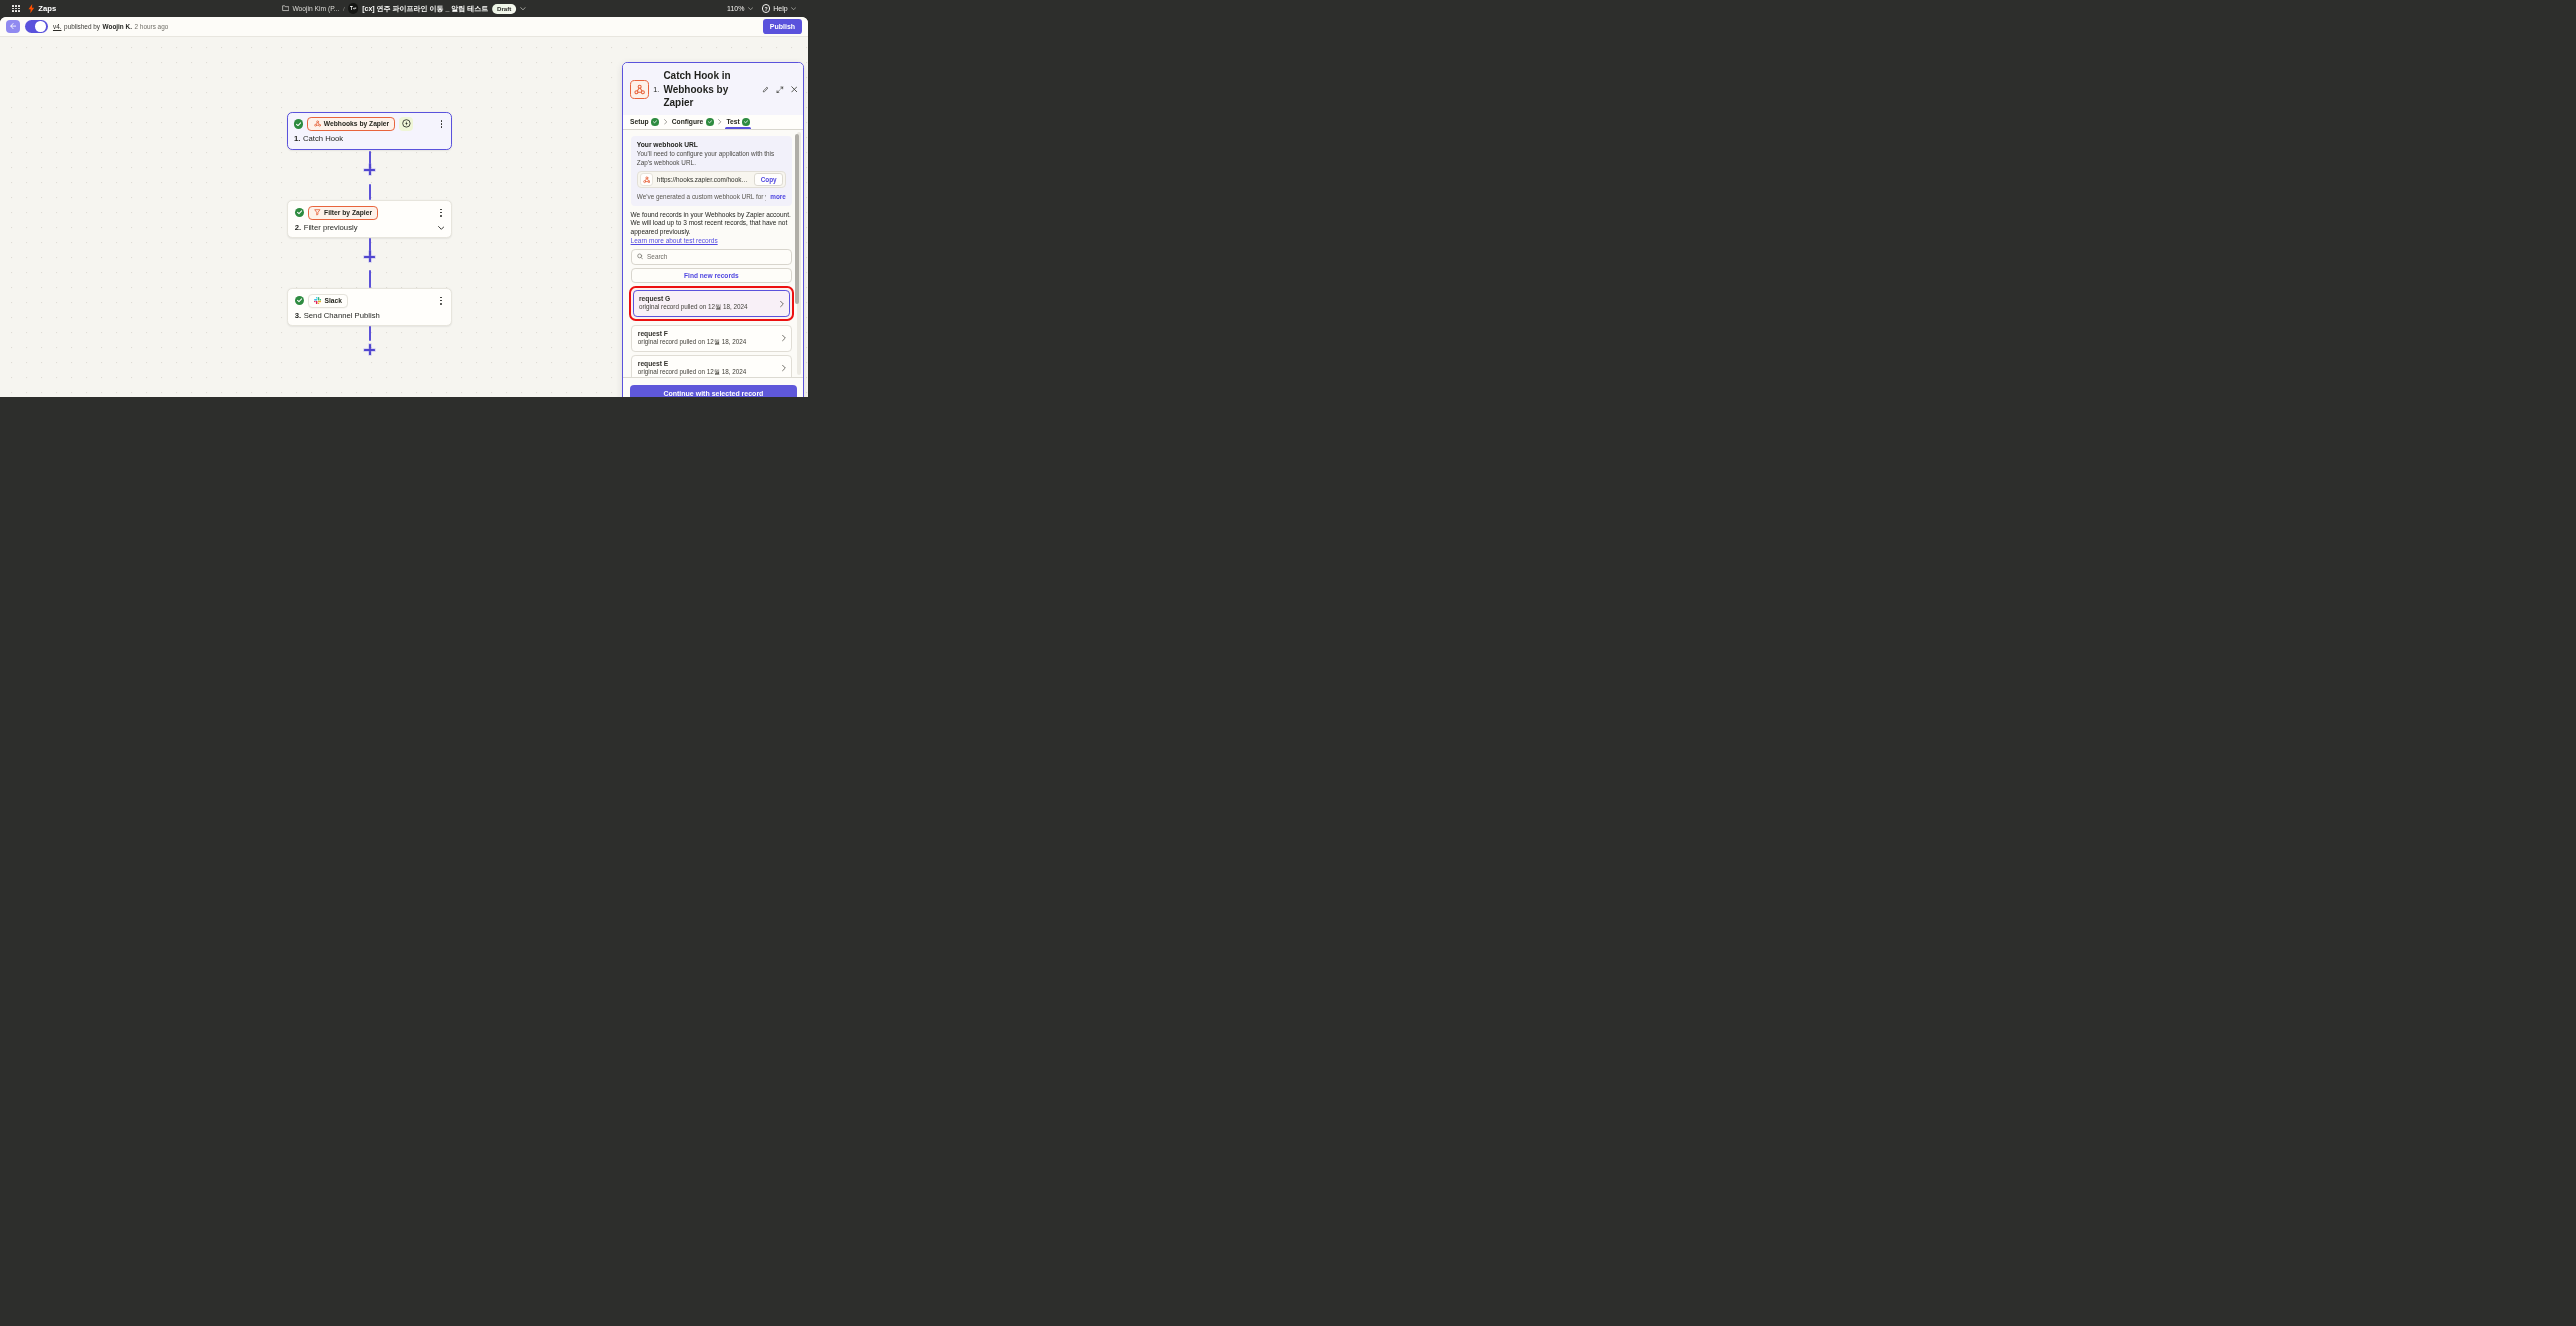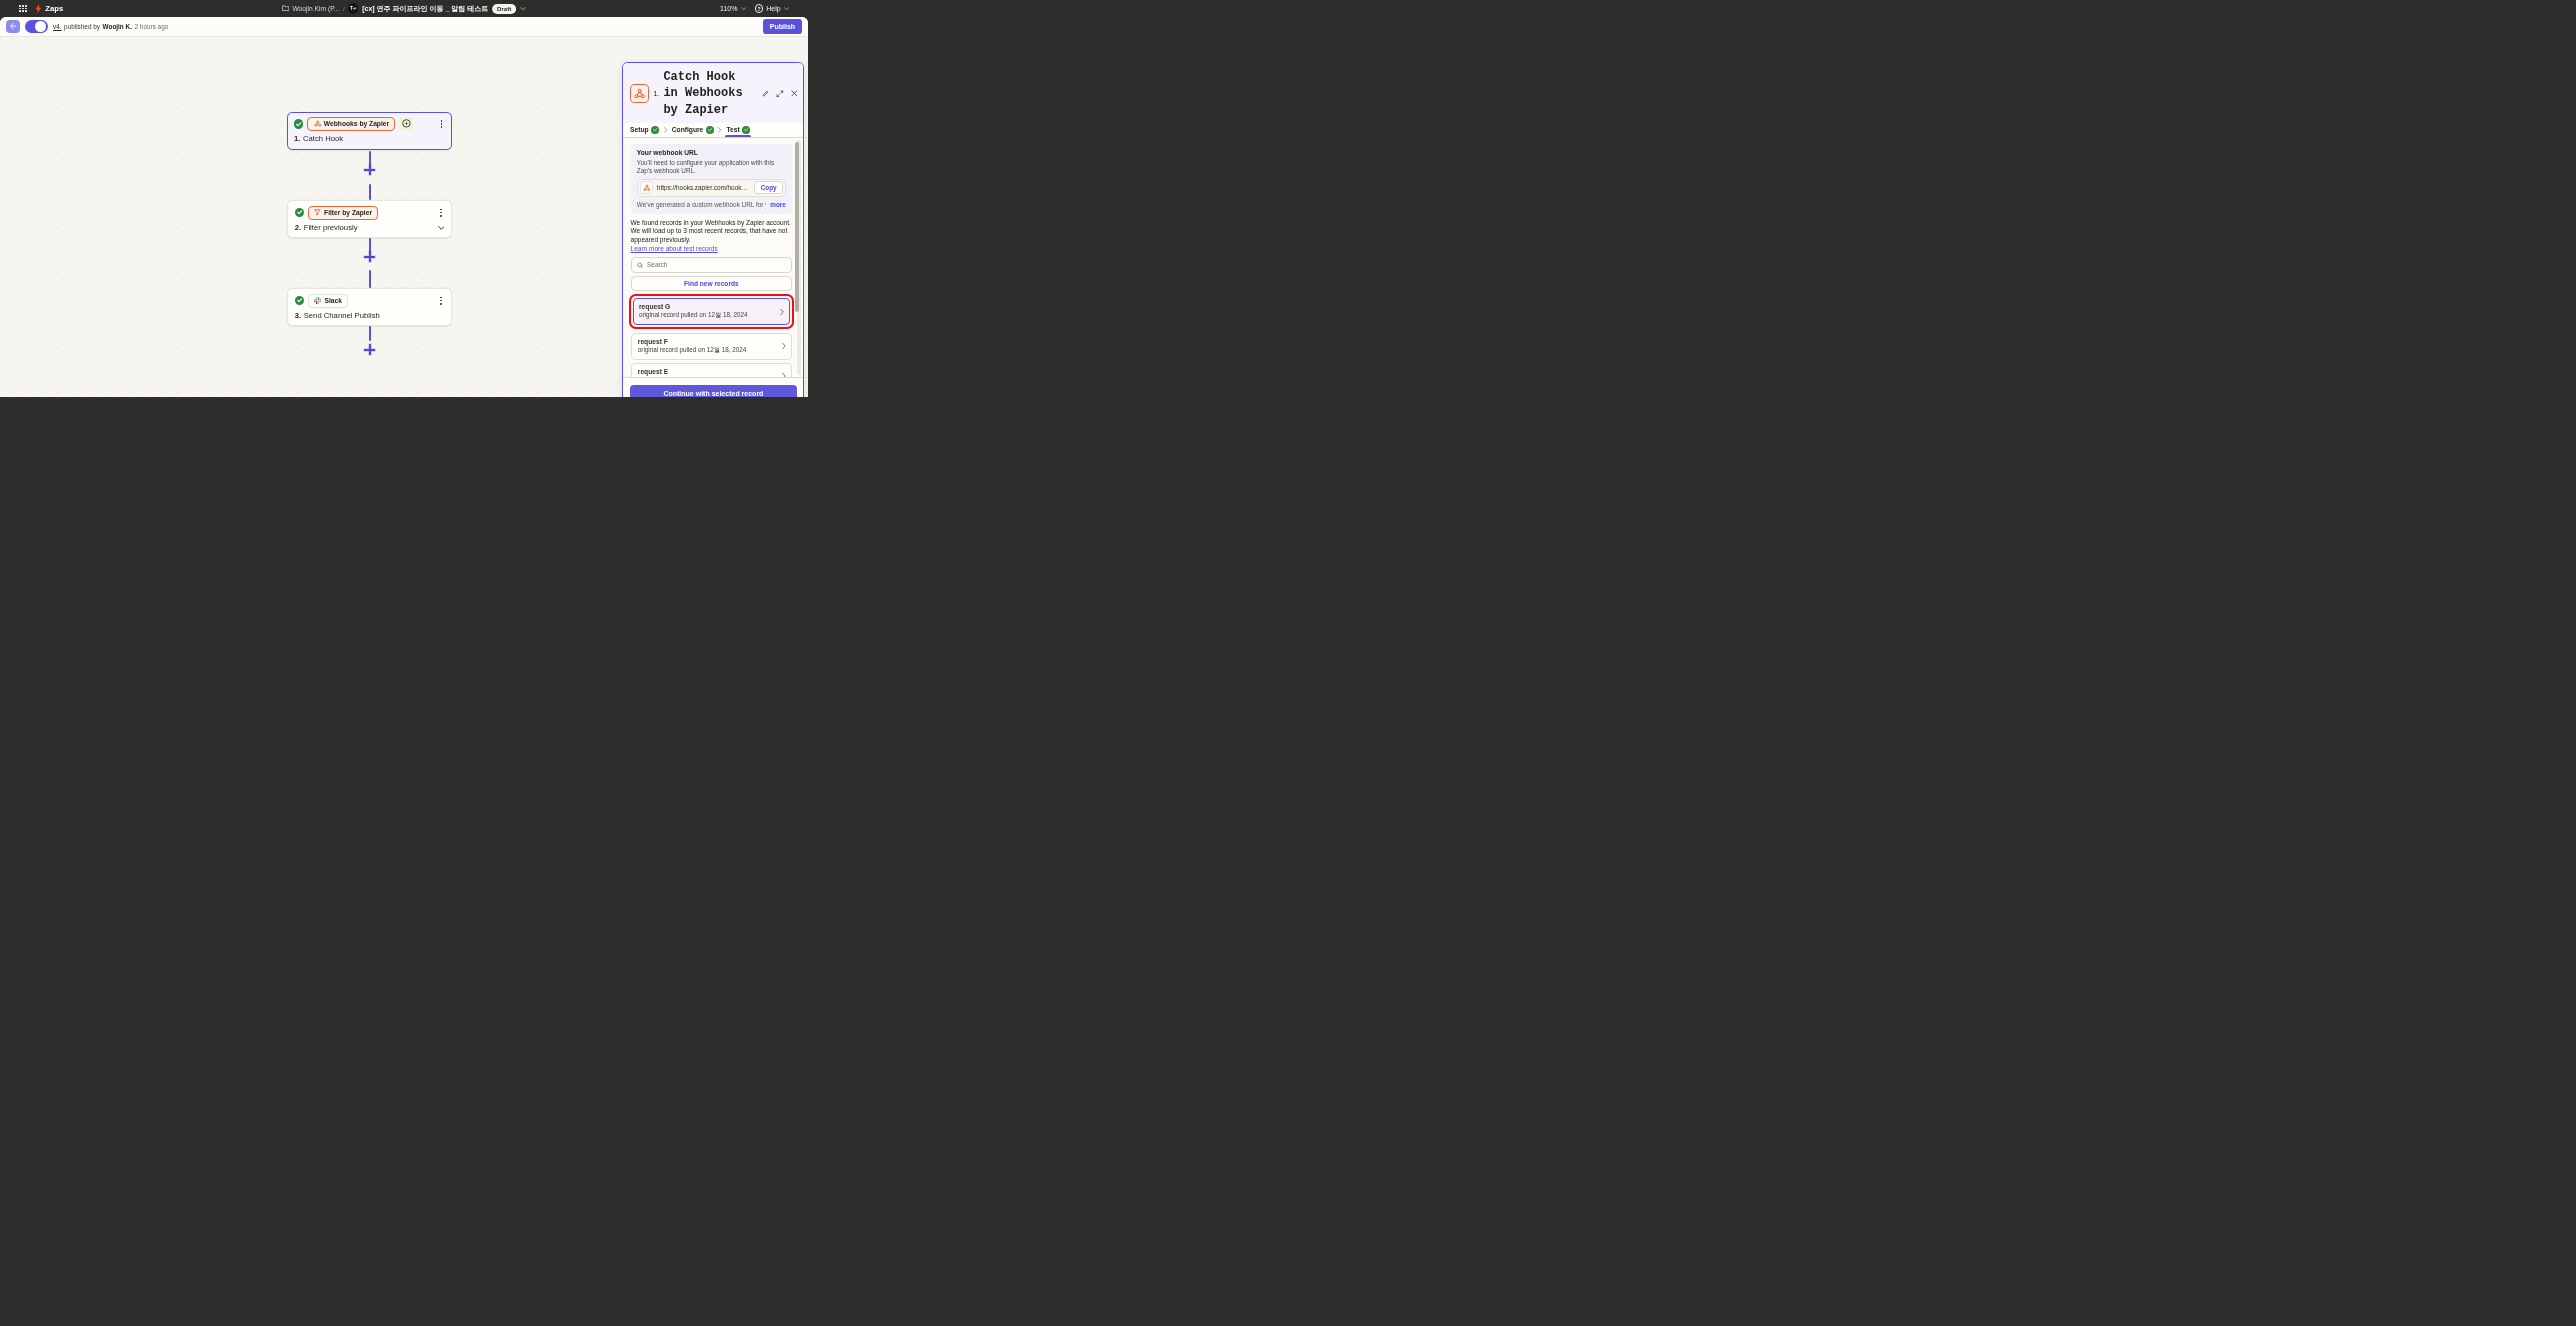--- a/index.html
+++ b/index.html
@@ -5,21 +5,21 @@
   * { margin:0; padding:0; box-sizing:border-box; }
   html,body { width:808px; height:397px; }
   body {
     font-family:"Liberation Sans","DejaVu Sans",sans-serif;
     background:#2d2e2c; overflow:hidden; color:#22231f;
     -webkit-font-smoothing:antialiased;
   }
   .app { width:808px; height:397px; position:relative; }
 
   
-  .topbar { height:17px; background:#2d2e2c; display:flex; align-items:center; padding:0 19px; position:relative; color:#fff; }
+  .topbar { height:17px; background:#2d2e2c; display:flex; align-items:center; padding:0 12px; position:relative; color:#fff; }
   .grid-icon { width:7.7px; height:7.7px; display:grid; grid-template-columns:repeat(3,1fr); gap:1px; margin-right:8.2px; cursor:pointer; }
   .grid-icon i { background:#f2f1ee; border-radius:0.5px; }
   .bolt { width:6.7px; height:9.3px; margin-right:3.6px; }
   .brand { font-size:7.7px; font-weight:700; letter-spacing:0.1px; }
   .crumbs { position:absolute; left:50%; top:0; height:17px; transform:translateX(-50%); display:flex; align-items:center; gap:3.6px; white-space:nowrap; }
   .crumb-folder { color:#dddcd8; font-size:6.7px; display:flex; align-items:center; gap:3.1px; }
   .crumb-sep { color:#8b8a86; font-size:6.2px; }
   .t-circle { width:10.3px; height:10.3px; border-radius:50%; background:#141513; color:#fff; font-size:4.6px; font-weight:700; display:flex; align-items:center; justify-content:center; }
   .zap-title { font-size:7px; color:#fbfbf9; font-weight:600; }
   .draft-pill { background:linear-gradient(135deg,#e9f3e2,#f7f9f1); color:#2b2c28; font-size:6.2px; font-weight:600; padding:1.5px 5.2px; border-radius:515px; }
@@ -63,21 +63,21 @@
   .kebab i { width:1.8px; height:1.8px; border-radius:50%; background:#2c2d29; }
   .card-title { margin-top:3.6px; font-size:7.7px; color:#1f201c; display:flex; align-items:center; }
   .card-title b { font-weight:700; margin-right:2.6px; }
   .card-title .dd { margin-left:auto; }
 
   
   .panel { position:absolute; top:25px; right:3.6px; width:182px; height:348px; background:#fcfbf7; border:1.3px solid #5a52dc; border-radius:5.2px; box-shadow:0 2.1px 7.2px rgba(40,40,60,.12); display:flex; flex-direction:column; overflow:hidden; }
   .p-head { background:#f5f4fc; padding:6.2px 6.2px 5.2px; display:flex; align-items:center; gap:4.1px; min-height:43px; }
   .p-appicon { width:19.6px; height:19.6px; border-radius:4.6px; border:0.8px solid #e8643c; background:#fdf2ea; flex:none; display:flex; align-items:center; justify-content:center; }
   .p-num { font-size:7.2px; color:#22231f; }
-  .p-title { font-size:12px; font-weight:600; color:#1f201c; line-height:1.35; width:92px;font-family:Liberation Mono, monospace; }
+  .p-title { font-size:10px; font-weight:600; color:#1f201c; line-height:1.35; width:92px; }
   .p-actions { margin-left:auto; display:flex; align-items:center; gap:6.7px; color:#3e3f3a; }
   .p-actions .ic { cursor:pointer; display:flex; }
   .tabs { display:flex; align-items:center; gap:4.6px; padding:0 6.7px; height:15px; background:#fffefb; border-bottom:0.5px solid #d9d7cf; font-size:6.7px; font-weight:700; color:#26271f; }
   .tab { display:flex; align-items:center; gap:2.6px; height:100%; position:relative; cursor:pointer; }
   .tab.active::after { content:""; position:absolute; left:-1.5px; right:-1.5px; bottom:0; height:1.8px; background:#5a52dc; border-radius:1.5px 1.5px 0 0; }
   .tab-check { width:7.7px; height:7.7px; border-radius:50%; background:#2e8b40; display:flex; align-items:center; justify-content:center; }
   .tab-sep { color:#7c7a74; display:flex; }
 
   .p-body { position:relative; flex:1; overflow:hidden; padding:6.2px 11.3px 0 7.2px; }
   .scroll-track { position:absolute; top:2.1px; right:2.1px; bottom:2.1px; width:4.1px; background:#eceae3; border-radius:2.1px; }

